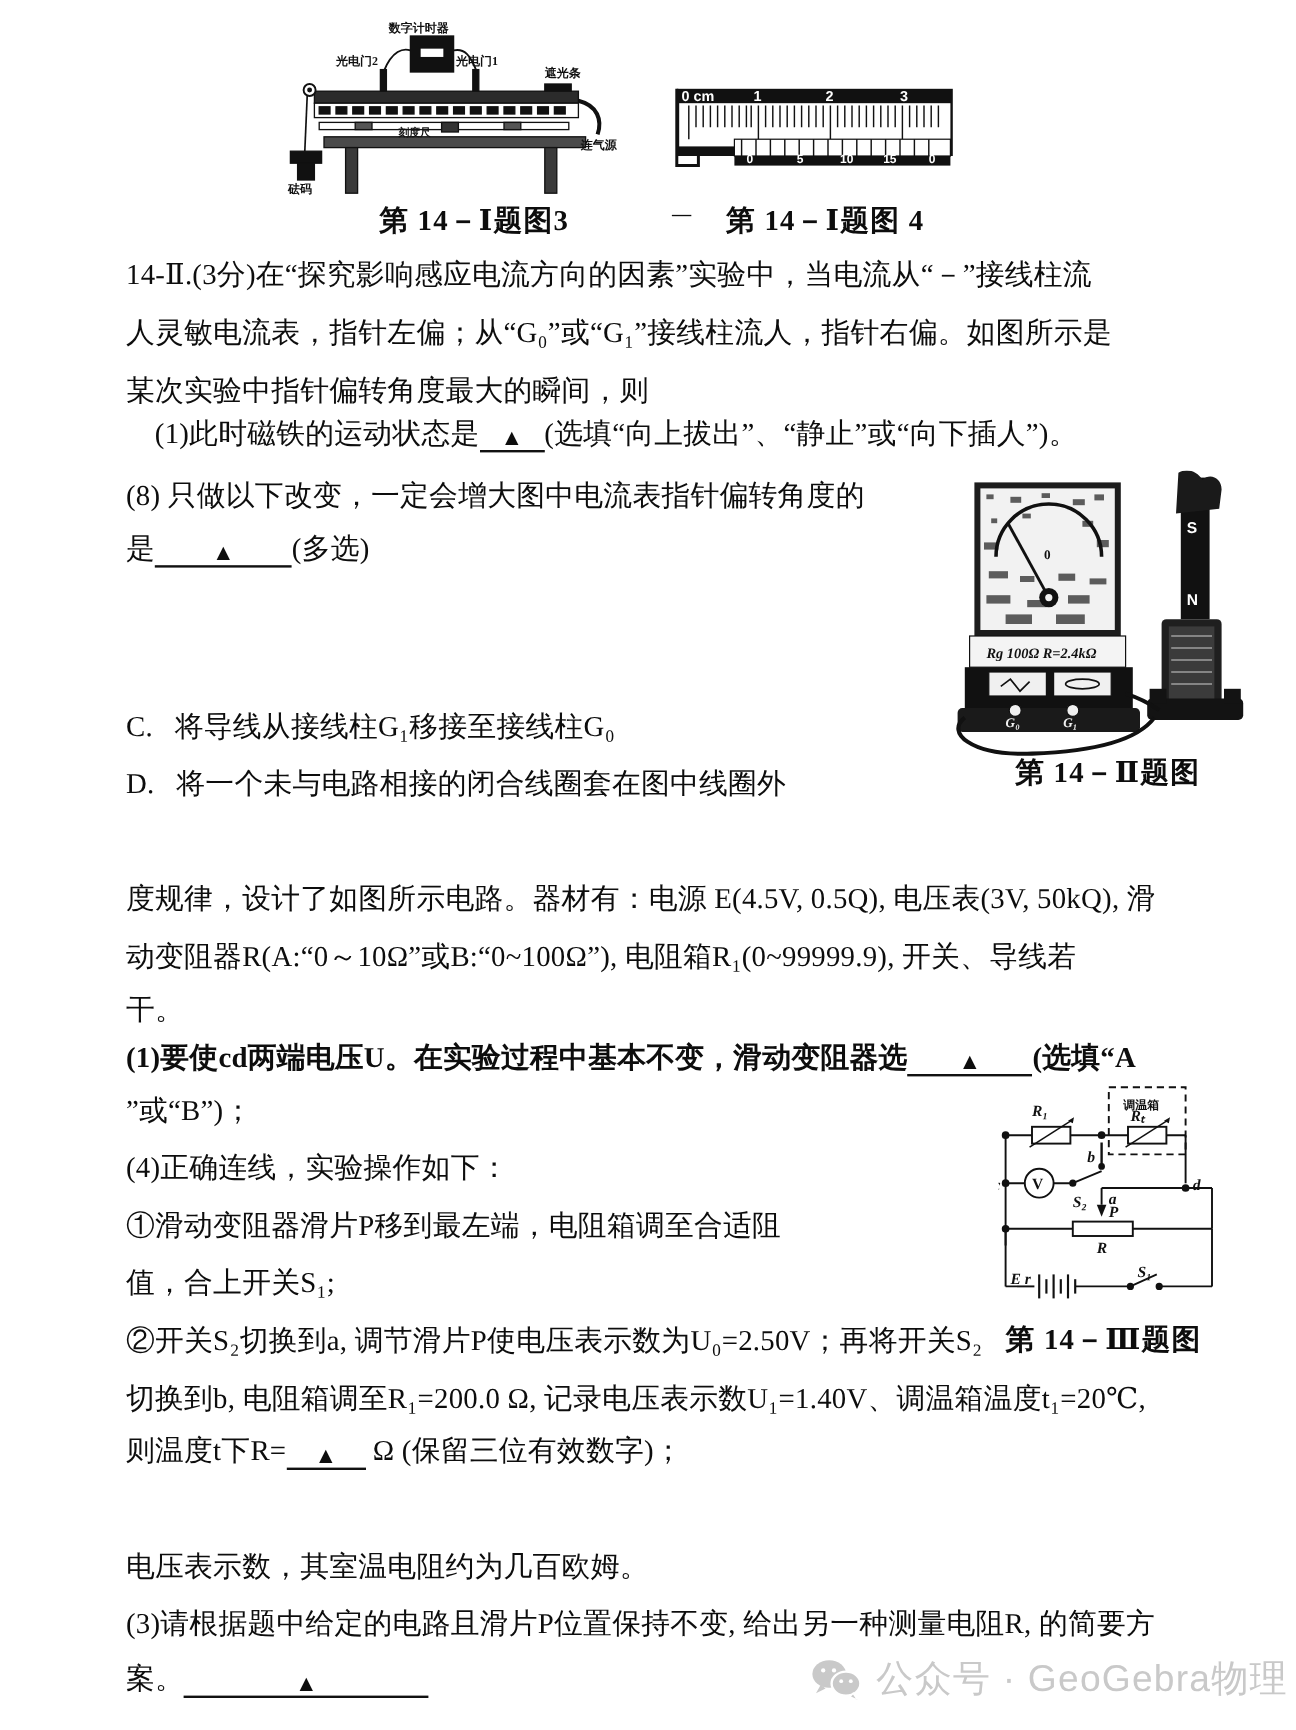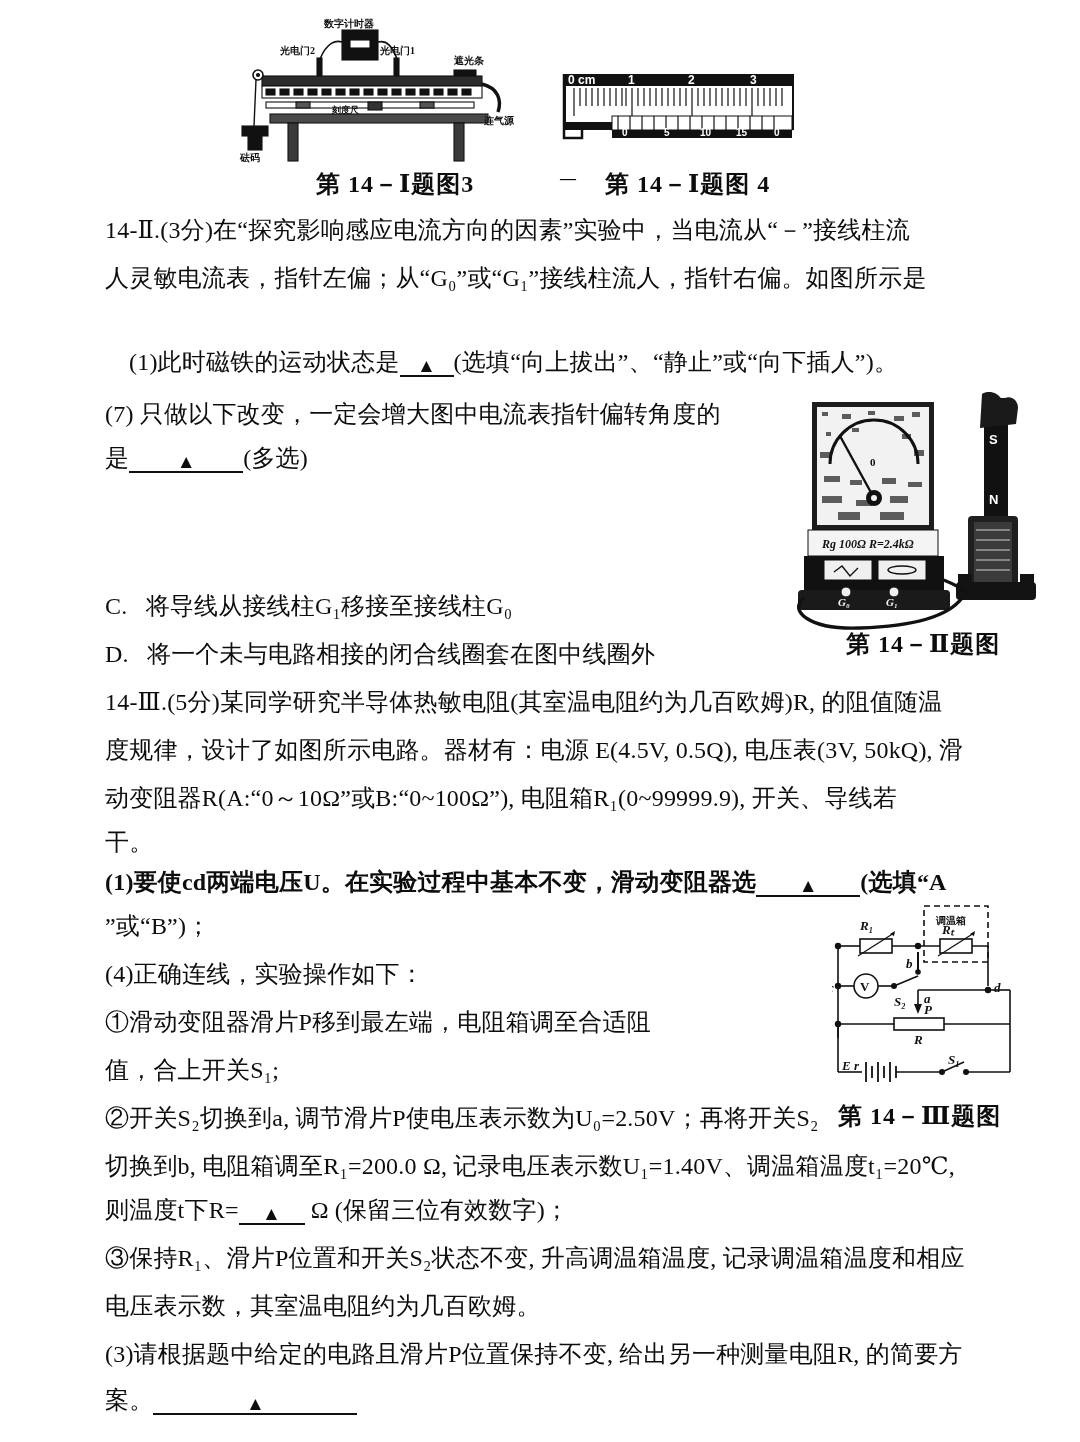--- a/index.html
+++ b/index.html
@@ -221,26 +221,27 @@
       <path d="M4 2 L4 66 L22 66 L22 58" fill="none" stroke="#111" stroke-width="2.5"></path>
     </svg>
   </div>
 
   <div class="cap" style="left:316px;top:168px;">第 14－Ⅰ题图3</div>
   <div class="cap" style="left:560px;top:170px;font-size:16px;">—</div>
   <div class="cap" style="left:605px;top:168px;">第 14－Ⅰ题图 4</div>
 
   <div class="para" style="left:105px;top:206px;">14-Ⅱ.(3分)在“探究影响感应电流方向的因素”实验中，当电流从“－”接线柱流</div>
   <div class="para" style="left:105px;top:254px;">人灵敏电流表，指针左偏；从“G₀”或“G₁”接线柱流人，指针右偏。如图所示是</div>
+  <div class="para" style="left:105px;top:302px;">某次实验中指针偏转角度最大的瞬间，则</div>
 
   <div class="para" style="left:105px;top:338px;margin-left:24px;">
     <span>(1)此时磁铁的运动状态是</span><span class="blank tri" style="width:54px;">▲</span><span>(选填“向上拔出”、“静止”或“向下插人”)。</span>
   </div>
 
-  <div class="para" style="left:105px;top:390px;">(7) 只做以下改变，一定会增大图中电流表指针偏转角度的</div>
+  <div class="para" style="left:105px;top:390px;">(8) 只做以下改变，一定会增大图中电流表指针偏转角度的</div>
 
   <div class="para" style="left:105px;top:434px;">
     <span>是</span><span class="blank tri" style="width:114px;">▲</span><span>(多选)</span>
   </div>
 
   <div class="para" style="left:105px;top:582px;">
     <span>C.</span>
     <span style="display:inline-block;width:12px;"></span><span>将导线从接线柱G₁移接至接线柱G₀</span>
   </div>
   <div class="para" style="left:105px;top:630px;">
@@ -314,42 +315,40 @@
       <rect x="166" y="190" width="80" height="18" rx="4" fill="#131313"></rect>
       <rect x="168" y="182" width="14" height="12" fill="#131313"></rect>
       <rect x="230" y="182" width="14" height="12" fill="#131313"></rect>
 
       <path d="M14 206 C -2 218, 18 238, 70 236 C 130 234, 160 222, 172 206" fill="none" stroke="#111" stroke-width="3.4"></path>
       <path d="M148 186 C 166 192, 170 196, 176 200" fill="none" stroke="#111" stroke-width="3.4"></path>
     </svg>
   </div>
   <div class="cap" style="left:846px;top:628px;">第 14－Ⅱ题图</div>
 
-  <div class="para" style="left:105px;top:678px;">14-Ⅲ.(5分)某同学研究半导体热敏电阻(其室温电阻约为几百欧姆)R, 的阻值随温</div>
   <div class="para" style="left:105px;top:726px;">度规律，设计了如图所示电路。器材有：电源 E(4.5V, 0.5Q), 电压表(3V, 50kQ), 滑</div>
   <div class="para" style="left:105px;top:774px;">动变阻器R(A:“0～10Ω”或B:“0~100Ω”), 电阻箱R₁(0~99999.9), 开关、导线若</div>
   <div class="para" style="left:105px;top:818px;">干。</div>
 
   <div class="para" style="left:105px;top:858px;font-weight:bold;">
     <span>(1)要使cd两端电压U。在实验过程中基本不变，滑动变阻器选</span><span class="blank tri" style="width:104px;">▲</span><span>(选填“A</span>
   </div>
   <div class="para" style="left:105px;top:902px;">”或“B”)；</div>
 
   <div class="para" style="left:105px;top:950px;">(4)正确连线，实验操作如下：</div>
 
   <div class="para" style="left:105px;top:998px;">①滑动变阻器滑片P移到最左端，电阻箱调至合适阻</div>
   <div class="para" style="left:105px;top:1046px;">值，合上开关S₁;</div>
   <div class="para" style="left:105px;top:1094px;">②开关S₂切换到a, 调节滑片P使电压表示数为U₀=2.50V；再将开关S₂</div>
   <div class="para" style="left:105px;top:1142px;">切换到b, 电阻箱调至R₁=200.0 Ω, 记录电压表示数U₁=1.40V、调温箱温度t₁=20℃,</div>
 
   <div class="para" style="left:105px;top:1186px;">
     <span>则温度t下R=</span><span class="blank tri" style="width:66px;">▲</span><span style="display:inline-block;width:6px;"></span><span>Ω (保留三位有效数字)；</span>
   </div>
 
-  <div class="para" style="left:105px;top:1234px;">③保持R₁、滑片P位置和开关S₂状态不变, 升高调温箱温度, 记录调温箱温度和相应</div>
   <div class="para" style="left:105px;top:1282px;">电压表示数，其室温电阻约为几百欧姆。</div>
 
   <div class="para" style="left:105px;top:1330px;">(3)请根据题中给定的电路且滑片P位置保持不变, 给出另一种测量电阻R, 的简要方</div>
   <div class="para" style="left:105px;top:1376px;">
     <span>案。</span><span class="blank tri" style="width:204px;">▲</span>
   </div>
 
   <div id="fig-circuit">
     <svg viewBox="0 0 240 200" width="240" height="200">
       <g stroke="#111" stroke-width="1.6" fill="none">
@@ -429,14 +428,29 @@
         <text x="92" y="114">P</text>
         <text x="82" y="144">R</text>
         <text x="10" y="170">E r</text>
         <text x="116" y="164">S₁</text>
       </g>
       <text x="104" y="24" font-family="Liberation Sans, sans-serif" font-size="10" font-weight="bold" fill="#111">调温箱</text>
     </svg>
   </div>
   <div class="cap" style="left:838px;top:1100px;">第 14－Ⅲ题图</div>
 
+  <div id="watermark">
+    <span class="wx">
+      <svg width="42" height="34" viewBox="0 0 42 34">
+        <ellipse cx="15" cy="13" rx="14" ry="11.5" fill="#c9c9c9"></ellipse>
+        <path d="M8 22 l-4 7 l8 -4 z" fill="#c9c9c9"></path>
+        <ellipse cx="29" cy="21" rx="12" ry="10" fill="#c9c9c9" stroke="#ffffff" stroke-width="2"></ellipse>
+        <path d="M35 29 l4 6 l-7 -3 z" fill="#c9c9c9" stroke="#ffffff" stroke-width="1.4"></path>
+        <circle cx="10" cy="10" r="1.8" fill="#ffffff"></circle>
+        <circle cx="19" cy="10" r="1.8" fill="#ffffff"></circle>
+        <circle cx="25" cy="19" r="1.6" fill="#ffffff"></circle>
+        <circle cx="33" cy="19" r="1.6" fill="#ffffff"></circle>
+      </svg>
+    </span>
+    <span>公众号 · GeoGebra物理</span>
+  </div>
 
 </div>
 
 </body></html>

